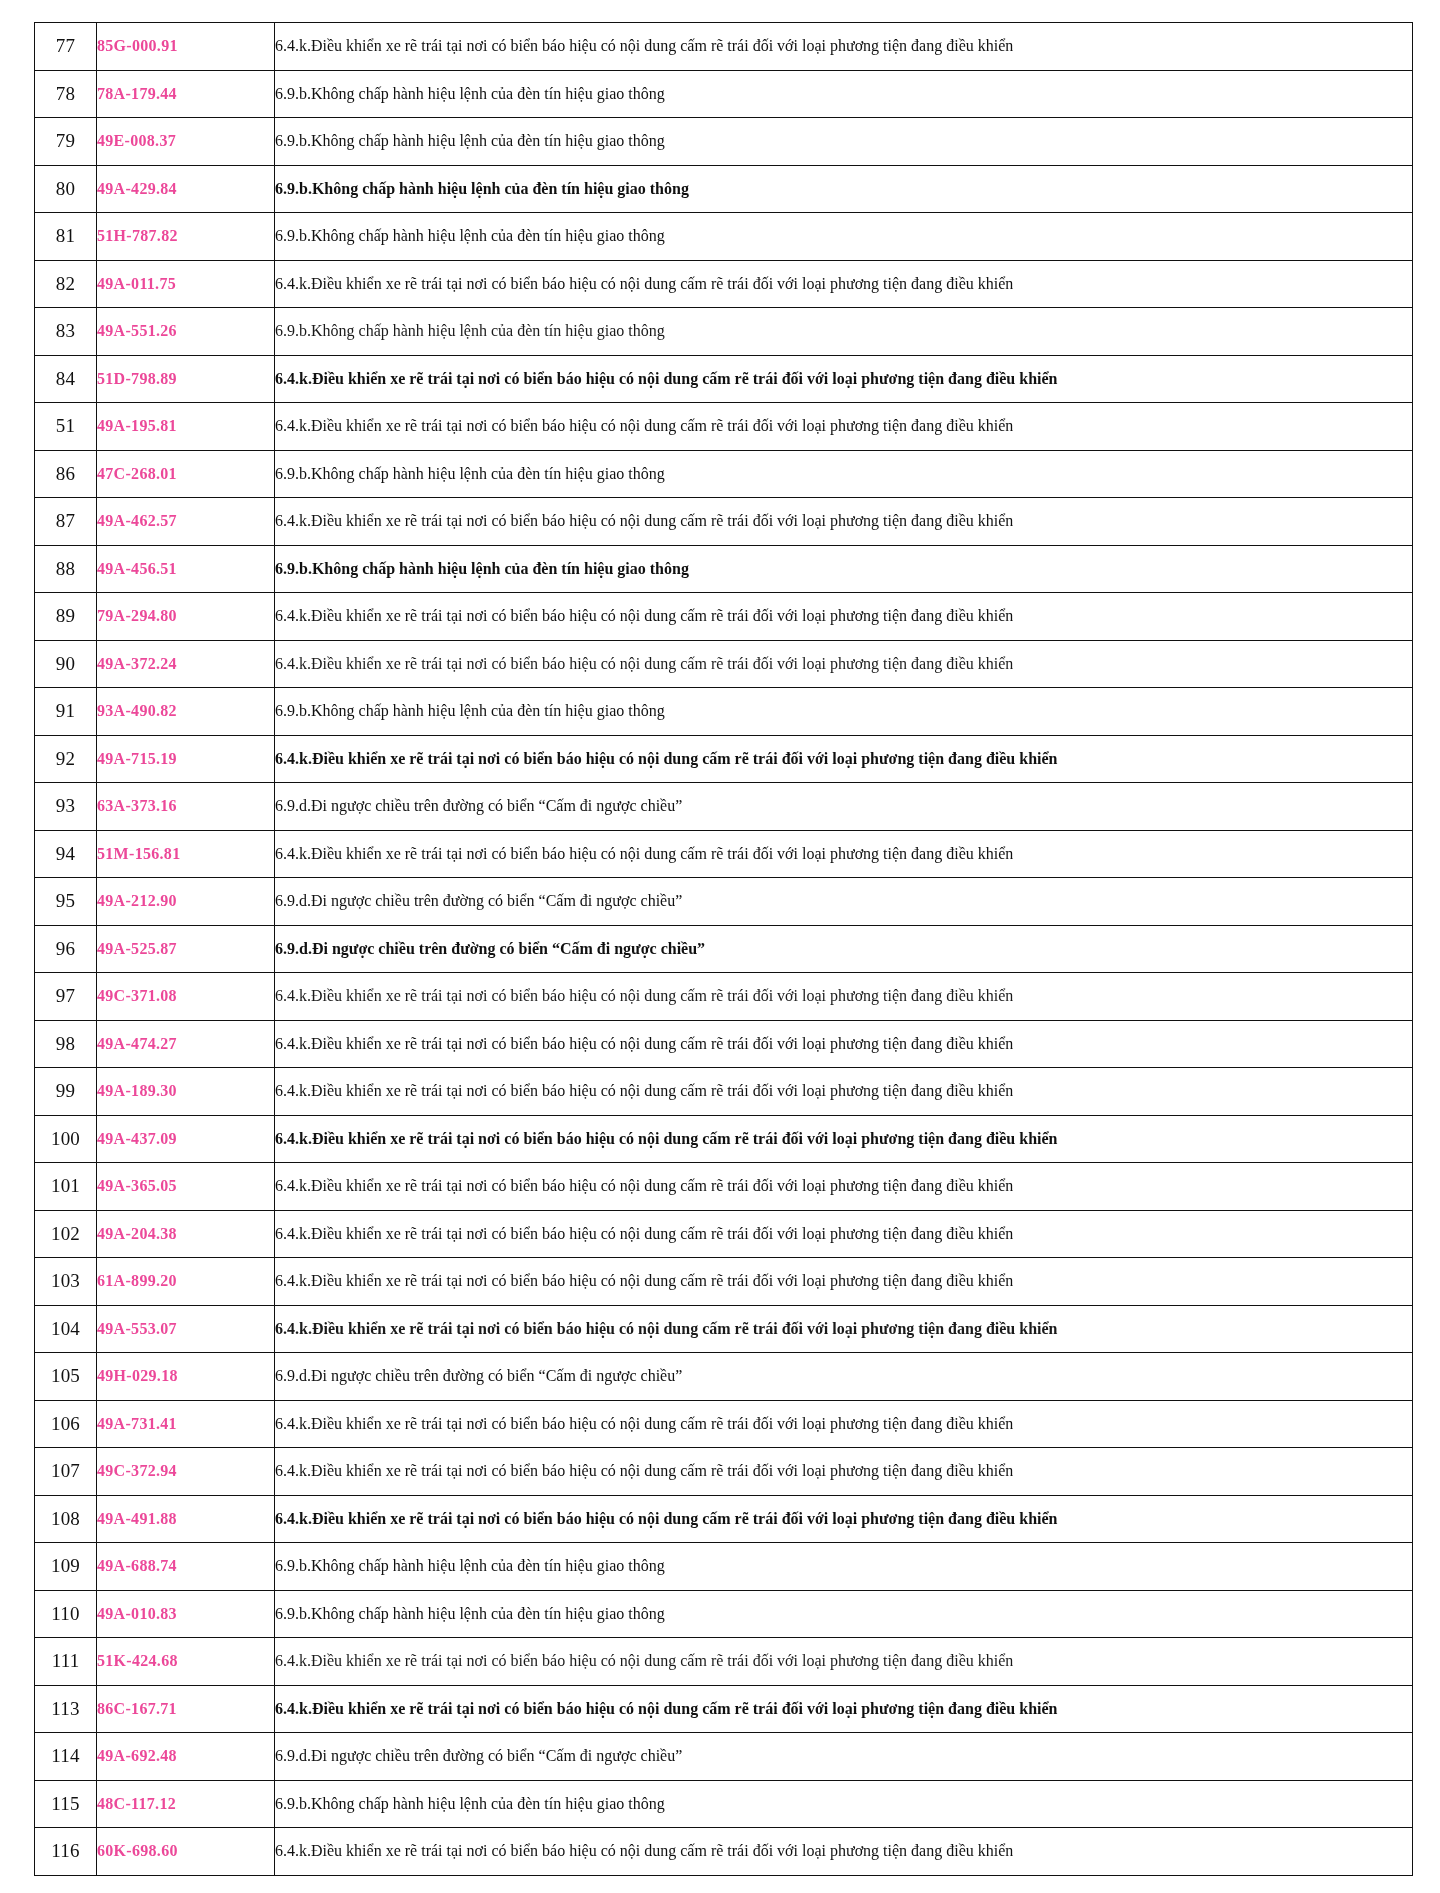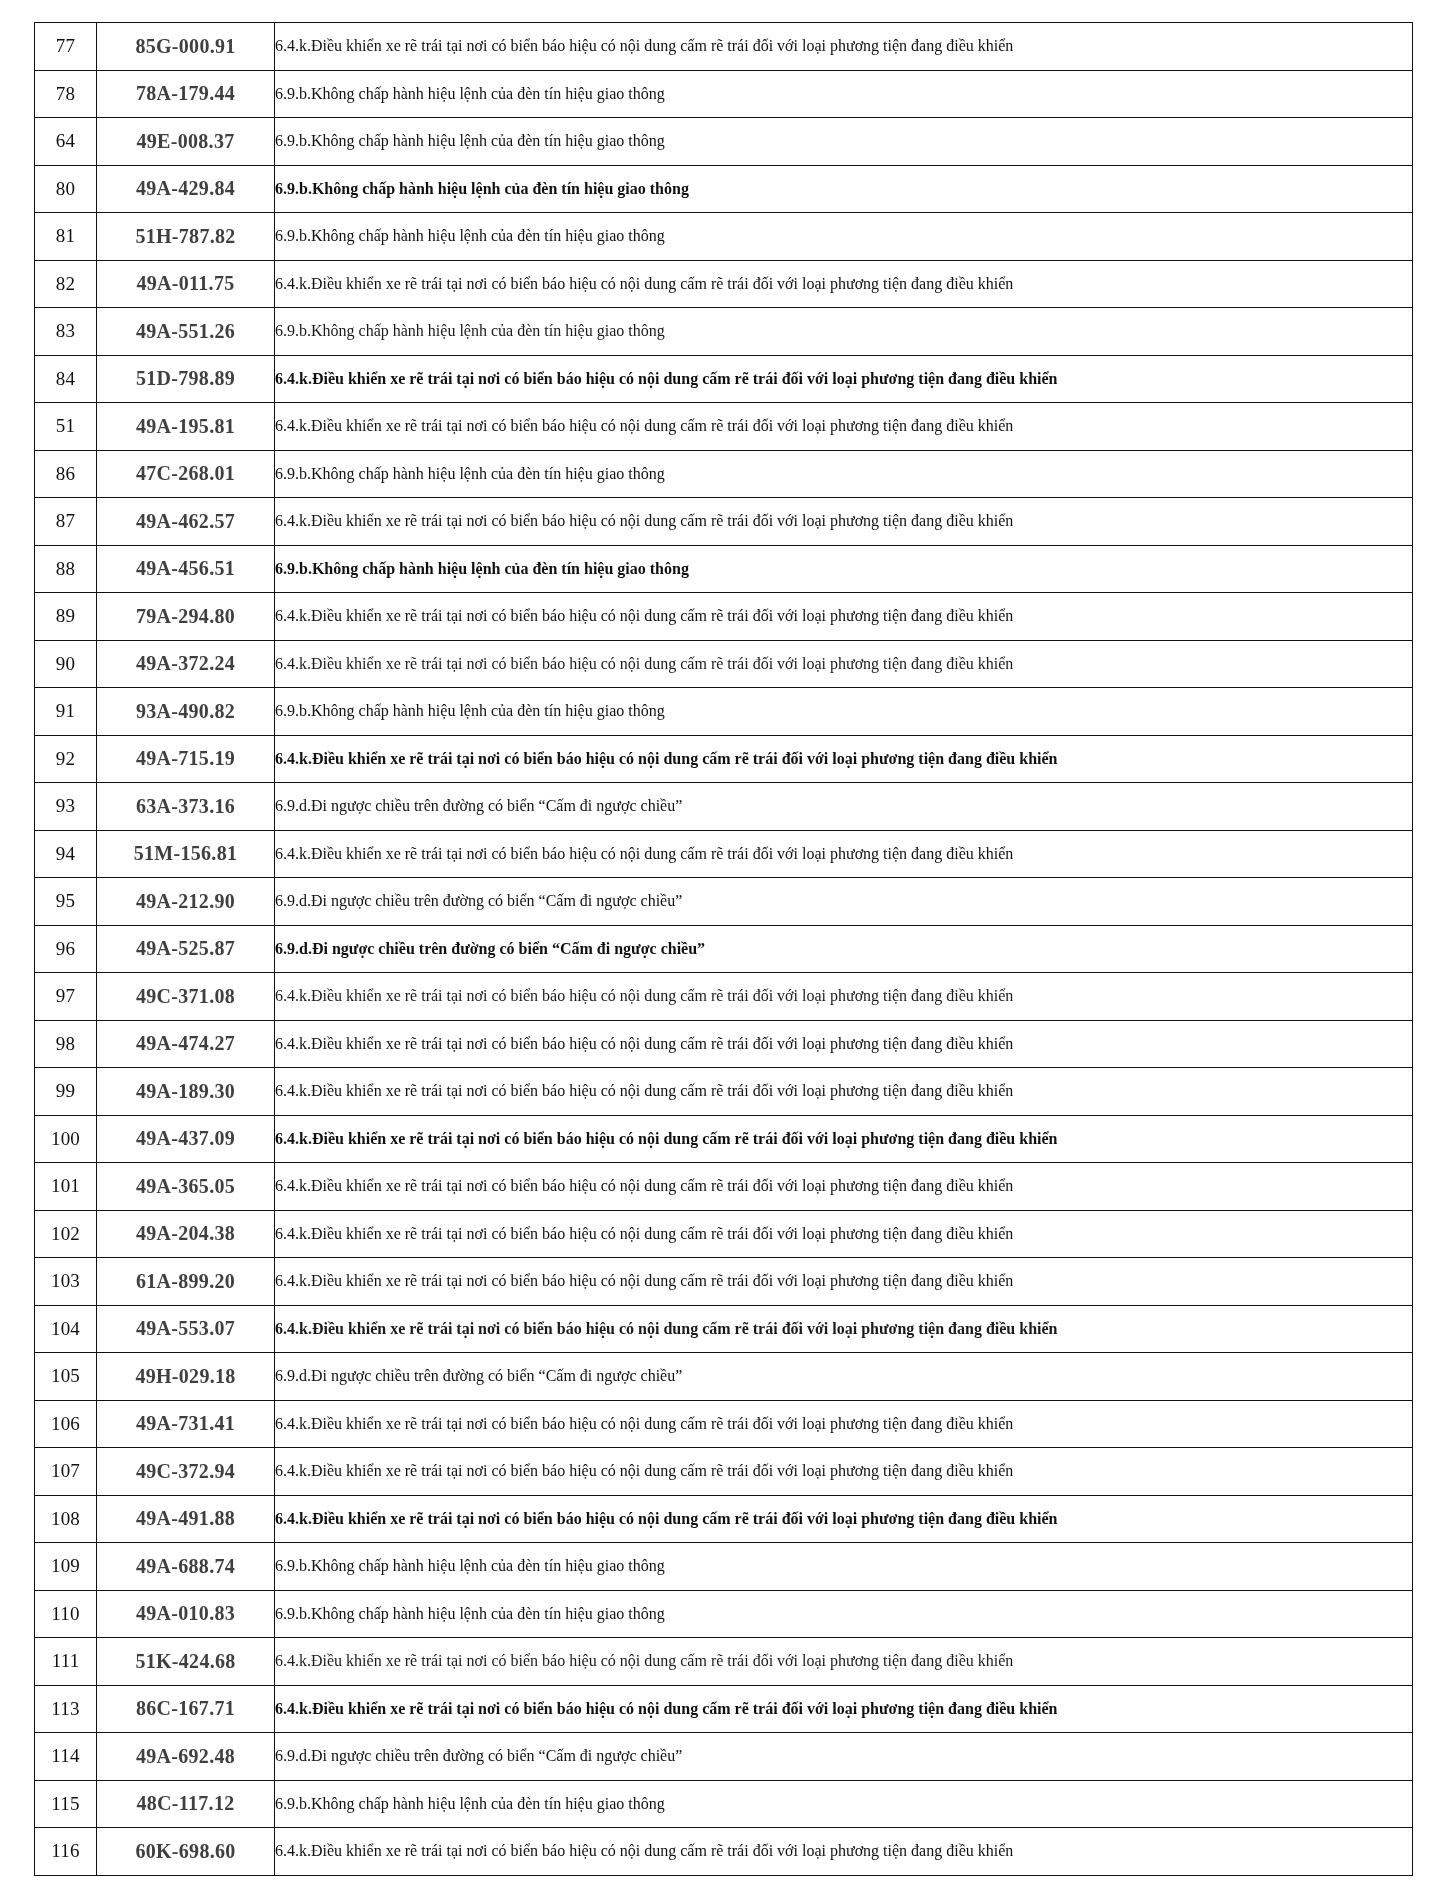--- a/index.html
+++ b/index.html
@@ -39,26 +39,26 @@
 
   .cell-index {
     text-align: center;
     font-size: 19px;
     font-family: "Liberation Serif", serif;
     color: #111;
     letter-spacing: 0.2px;
     margin-left: 8px;
   }
   .cell-plate {
-    text-align: center;
-    font-size: 20px;
+    text-align: left;
+    font-size: 16px;
     font-weight: bold;
     font-family: "Liberation Serif", serif;
     letter-spacing: 0.3px;
-    color: #404040;
+    color: #ec4899;
   }
   .cell-desc {
     text-align: left;
     font-size: 16px;
     font-family: "Liberation Serif", serif;
     padding: 2px 4px 2px 7px;
     white-space: nowrap;
     overflow: hidden;
     color: #101010;
   }
@@ -85,21 +85,21 @@
           <td class="cell-index">77</td>
           <td class="cell-plate">85G-000.91</td>
           <td class="cell-desc">6.4.k.Điều khiển xe rẽ trái tại nơi có biển báo hiệu có nội dung cấm rẽ trái đối với loại phương tiện đang điều khiển</td>
         </tr>
         <tr class="row">
           <td class="cell-index">78</td>
           <td class="cell-plate">78A-179.44</td>
           <td class="cell-desc">6.9.b.Không chấp hành hiệu lệnh của đèn tín hiệu giao thông</td>
         </tr>
         <tr class="row">
-          <td class="cell-index">64</td>
+          <td class="cell-index">79</td>
           <td class="cell-plate">49E-008.37</td>
           <td class="cell-desc">6.9.b.Không chấp hành hiệu lệnh của đèn tín hiệu giao thông</td>
         </tr>
         <tr class="row">
           <td class="cell-index">80</td>
           <td class="cell-plate">49A-429.84</td>
           <td class="cell-desc">6.9.b.Không chấp hành hiệu lệnh của đèn tín hiệu giao thông</td>
         </tr>
         <tr class="row">
           <td class="cell-index">81</td>

